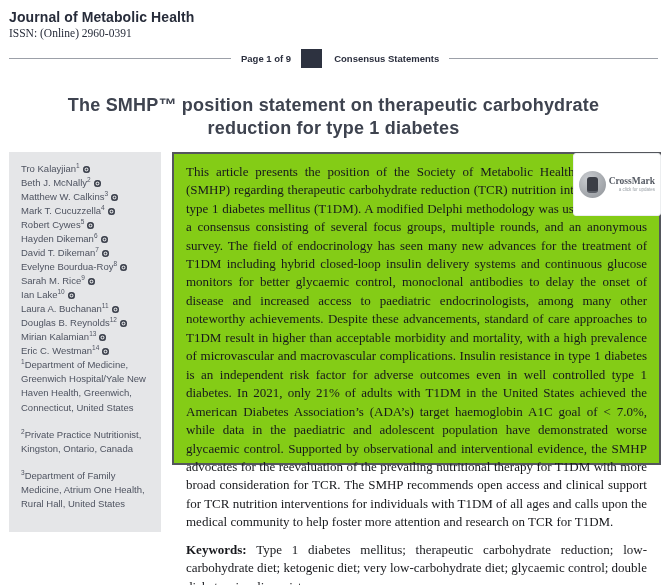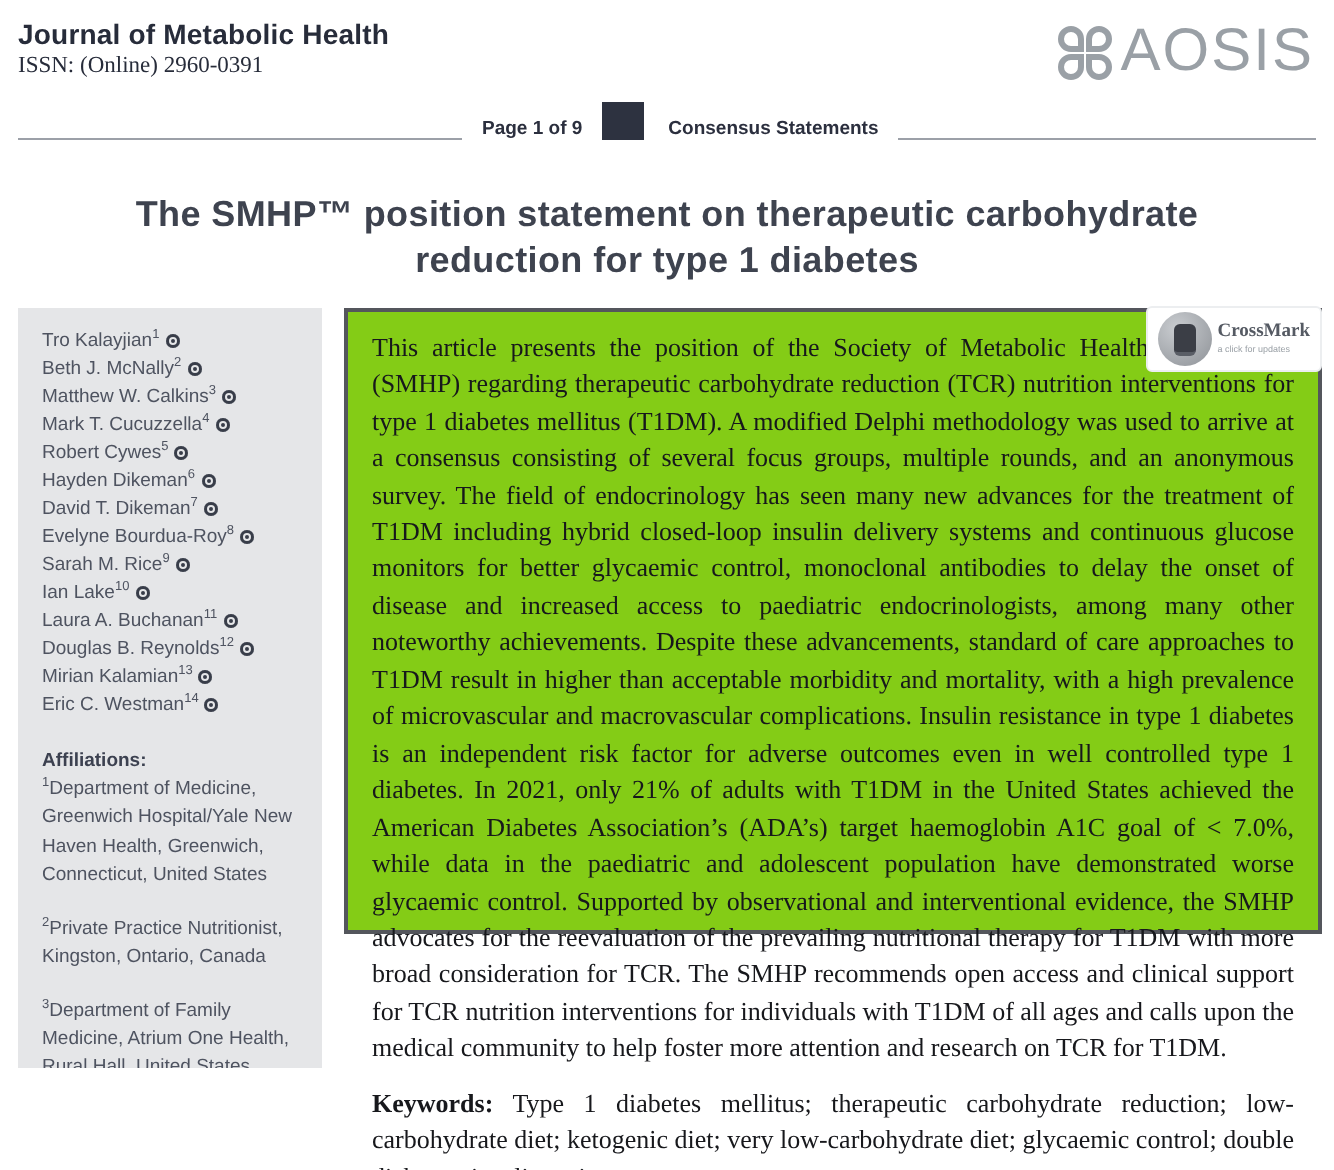--- a/index.html
+++ b/index.html
@@ -14,34 +14,34 @@
   .aosis-logo { display: flex; align-items: center; gap: 4px; margin-top: 2px; }
   .petals { display: grid; grid-template-columns: 13px 13px; grid-template-rows: 13px 13px; gap: 1px; }
   .petal { border: 3px solid #9aa0a6; }
   .petal.tl { border-radius: 50% 50% 0 50%; }
   .petal.tr { border-radius: 50% 50% 50% 0; }
   .petal.bl { border-radius: 50% 0 50% 50%; }
   .petal.br { border-radius: 0 50% 50% 50%; }
   .aosis-text { font-size: 30px; color: #9aa0a6; letter-spacing: 1px; line-height: 1; }
 
   
-  .divider-bar { display: flex; align-items: flex-end; margin: 9px 9px 0 9px; height: 20px; }
+  .divider-bar { display: flex; align-items: center; margin: 9px 9px 0 9px; height: 20px; }
   .divider-bar .rule { flex: 1; height: 0; border-top: 1.5px solid #9ca0a8; }
   .divider-bar .rule.left { flex: 0 0 222px; }
   .page-indicator { font-size: 9.5px; font-weight: 700; color: #2b2f3e; margin: 0 10px 0 10px; white-space: nowrap; }
   .section-square { width: 21px; height: 19px; background: #2d3240; flex: 0 0 auto; }
   .section-label { font-size: 9.5px; font-weight: 700; color: #2b2f3e; margin: 0 10px 0 12px; white-space: nowrap; }
 
   
   .article-title { margin: 26px auto 0 auto; max-width: 580px; text-align: center;
     font-size: 18px; font-weight: 700; color: #3e434f; line-height: 1.27; letter-spacing: 0.2px; }
 
   
   .crossmark { position: absolute; top: 153px; right: 6px; display: flex; align-items: center; gap: 3px;
-    background: #ffffff; border: 1px solid #eceef0; border-radius: 3px; padding: 2px 5px; }
+    background: #ffffff; border: 1px solid #eceef0; border-radius: 3px; padding: 17px 5px; text-align: right; }
   .crossmark-circle { width: 27px; height: 27px; border-radius: 50%;
     background: radial-gradient(circle at 35% 30%, #c9ccd0, #8e9297); display: flex; align-items: center; justify-content: center; }
   .crossmark-book { width: 11px; height: 16px; background: #3b3e46; border-radius: 3px; border-bottom: 2px solid #5a5e66; }
   .crossmark-words { display: flex; flex-direction: column; line-height: 1; }
   .crossmark-name { font-family: "Liberation Serif", serif; font-size: 9.5px; font-weight: 700; color: #555a63; }
   .crossmark-sub { font-size: 4.5px; color: #9aa0a6; margin-top: 2px; }
 
   
   .main { display: flex; align-items: stretch; gap: 11px; margin: 12px 6px 0 9px; height: 380px; }
 
@@ -66,29 +66,20 @@
     line-height: 1.42; text-align: justify; margin-top: 9px; }
   .keywords-label { font-weight: 700; }
 </style>
 </head>
 <body>
 
 <div class="header">
   <div class="journal-block">
     <div class="journal-title">Journal of Metabolic Health</div>
     <div class="journal-issn">ISSN: (Online) 2960-0391</div>
-  </div>
-  <div class="aosis-logo">
-    <div class="petals">
-      <div class="petal tl"></div>
-      <div class="petal tr"></div>
-      <div class="petal bl"></div>
-      <div class="petal br"></div>
-    </div>
-    <div class="aosis-text">AOSIS</div>
   </div>
 </div>
 
 <div class="divider-bar">
   <div class="rule left"></div>
   <div class="page-indicator">Page 1 of 9</div>
   <div class="section-square"></div>
   <div class="section-label">Consensus Statements</div>
   <div class="rule"></div>
 </div>
@@ -131,21 +122,20 @@
         <div class="author-row"><span>Ian Lake</span><sup>10</sup><span class="orcid-icon"></span></div>
 
         <div class="author-row"><span>Laura A. Buchanan</span><sup>11</sup><span class="orcid-icon"></span></div>
 
         <div class="author-row"><span>Douglas B. Reynolds</span><sup>12</sup><span class="orcid-icon"></span></div>
 
         <div class="author-row"><span>Mirian Kalamian</span><sup>13</sup><span class="orcid-icon"></span></div>
 
         <div class="author-row"><span>Eric C. Westman</span><sup>14</sup><span class="orcid-icon"></span></div>
       </div>
-    <div class="group-heading affil-heading">Affiliations:</div>
     <div>
 
         <p class="affil"><sup>1</sup><span>Department of Medicine, Greenwich Hospital/Yale New Haven Health, Greenwich, Connecticut, United States</span></p>
 
         <p class="affil"><sup>2</sup><span>Private Practice Nutritionist, Kingston, Ontario, Canada</span></p>
 
         <p class="affil"><sup>3</sup><span>Department of Family Medicine, Atrium One Health, Rural Hall, United States</span></p>
       </div>
   </div>
 

